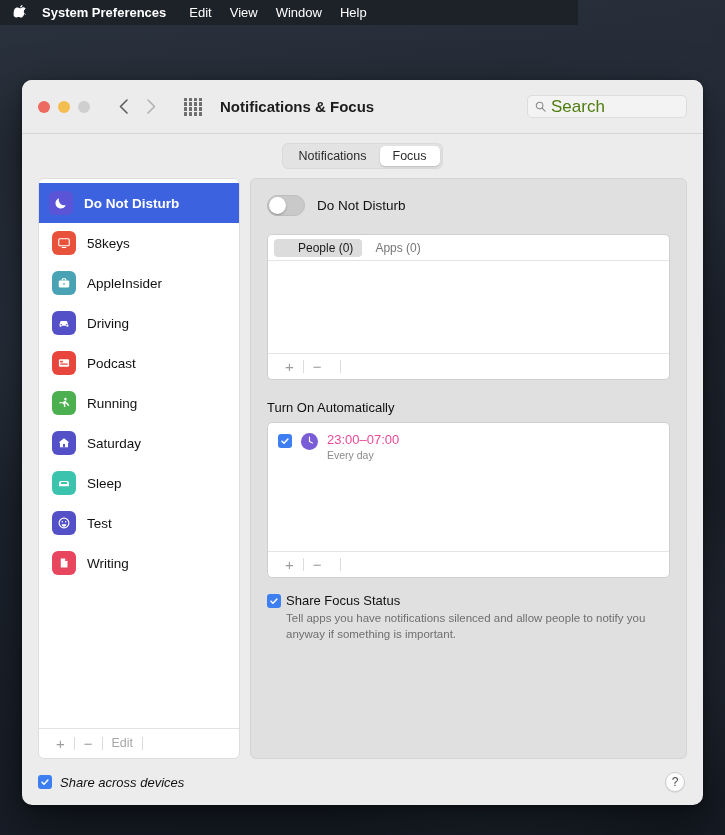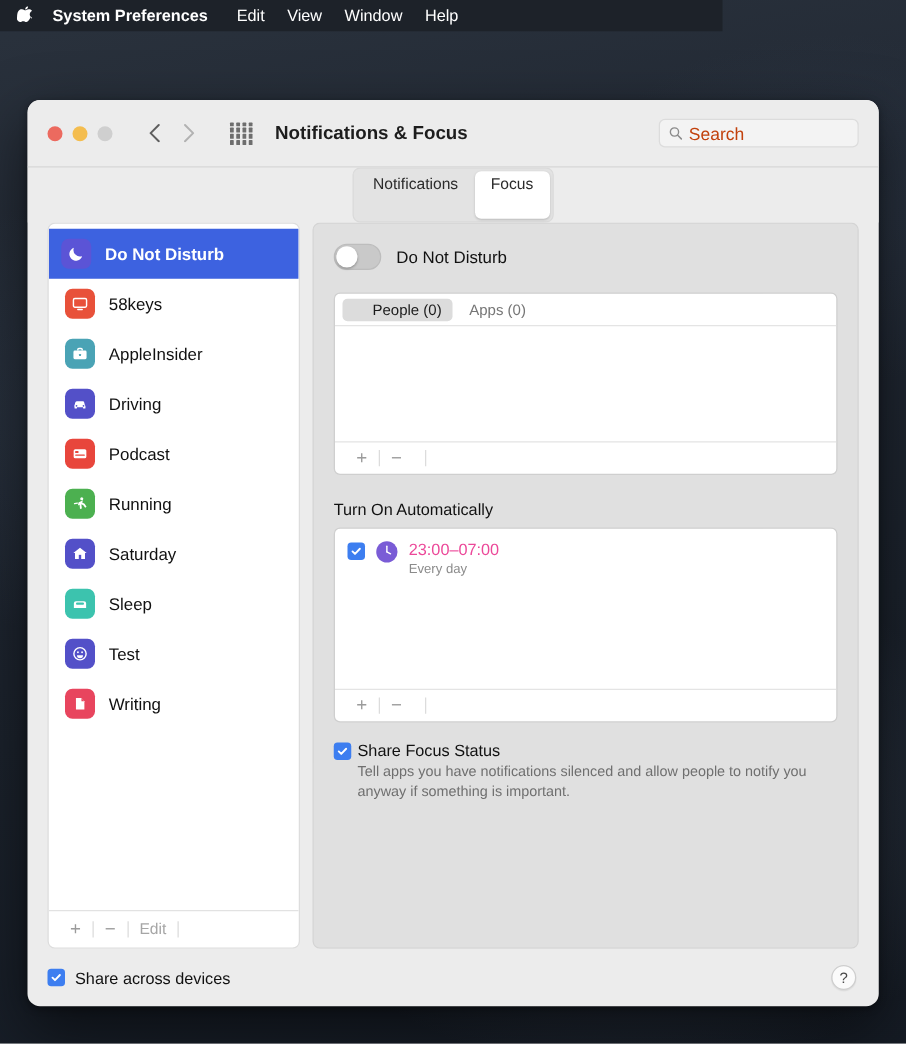--- a/index.html
+++ b/index.html
@@ -116,27 +116,28 @@
     right: 16px;
     width: 160px; height: 23px;
     background: #f3f3f3;
     border: 1px solid #dcdcdc;
     border-radius: 5px;
     display: flex;
     align-items: center;
     padding: 0 7px;
     gap: 5px;
   }
-  #search-placeholder { font-size: 14px; color: #c2410c; }
+  #search-placeholder { font-size: 17px; color: #4d7c0f; }
 
   
   #tabbar {
     height: 44px;
     flex: 0 0 44px;
     display: flex;
+    align-items: center;
     justify-content: center;
     background: #ececec;
   }
   .segmented {
     display: flex;
     background: #e3e3e3;
     border-radius: 6px;
     padding: 2px;
     border: 1px solid #dadada;
   }
@@ -351,20 +352,21 @@
     flex: 0 0 46px;
     display: flex;
     align-items: center;
     padding: 0 16px;
     position: relative;
   }
   .footer-check {
     display: flex;
     align-items: center;
     gap: 8px;
+    font-style: italic;
   }
   .footer-label { font-size: 13px; color: #111111; }
   #help-btn {
     position: absolute;
     right: 18px;
     width: 20px; height: 20px;
     border-radius: 50%;
     background: #fbfbfb;
     border: 1px solid #cecece;
     display: flex; align-items: center; justify-content: center;

